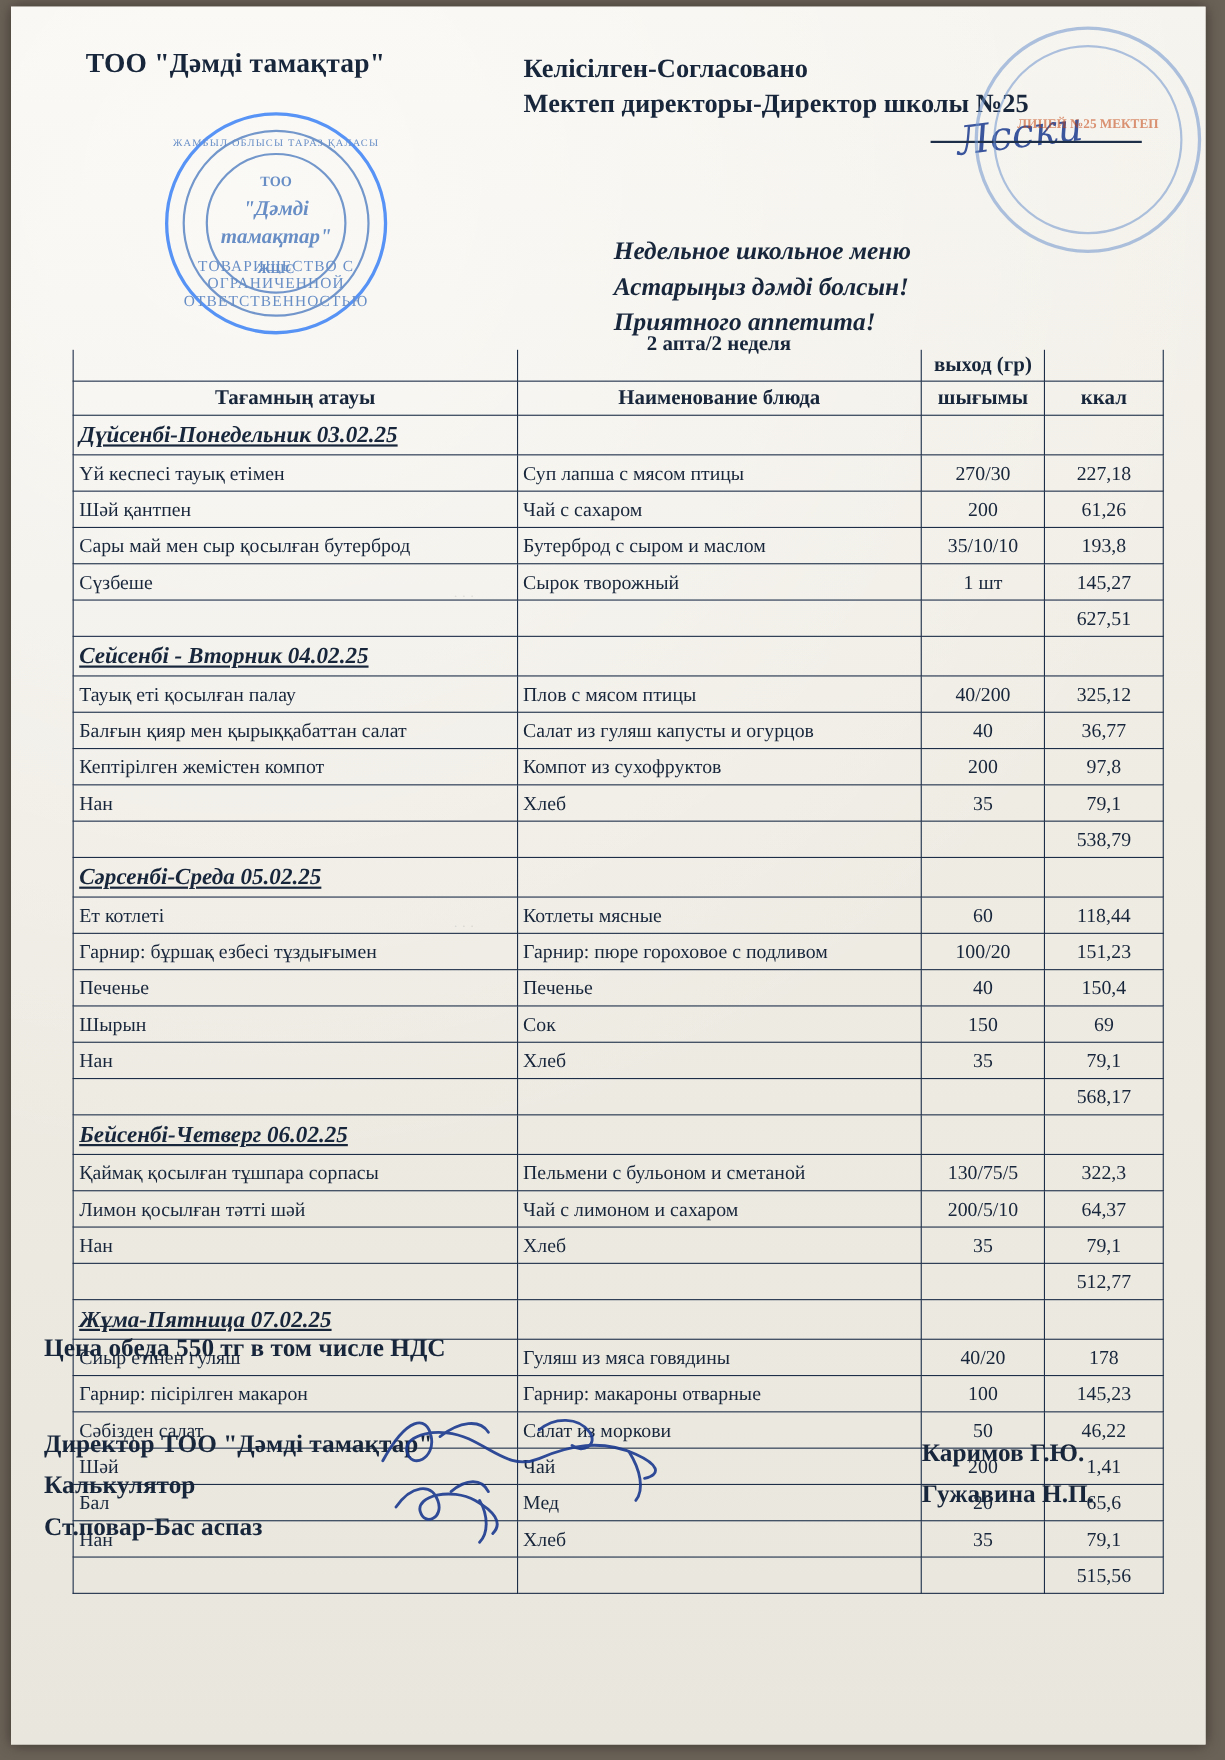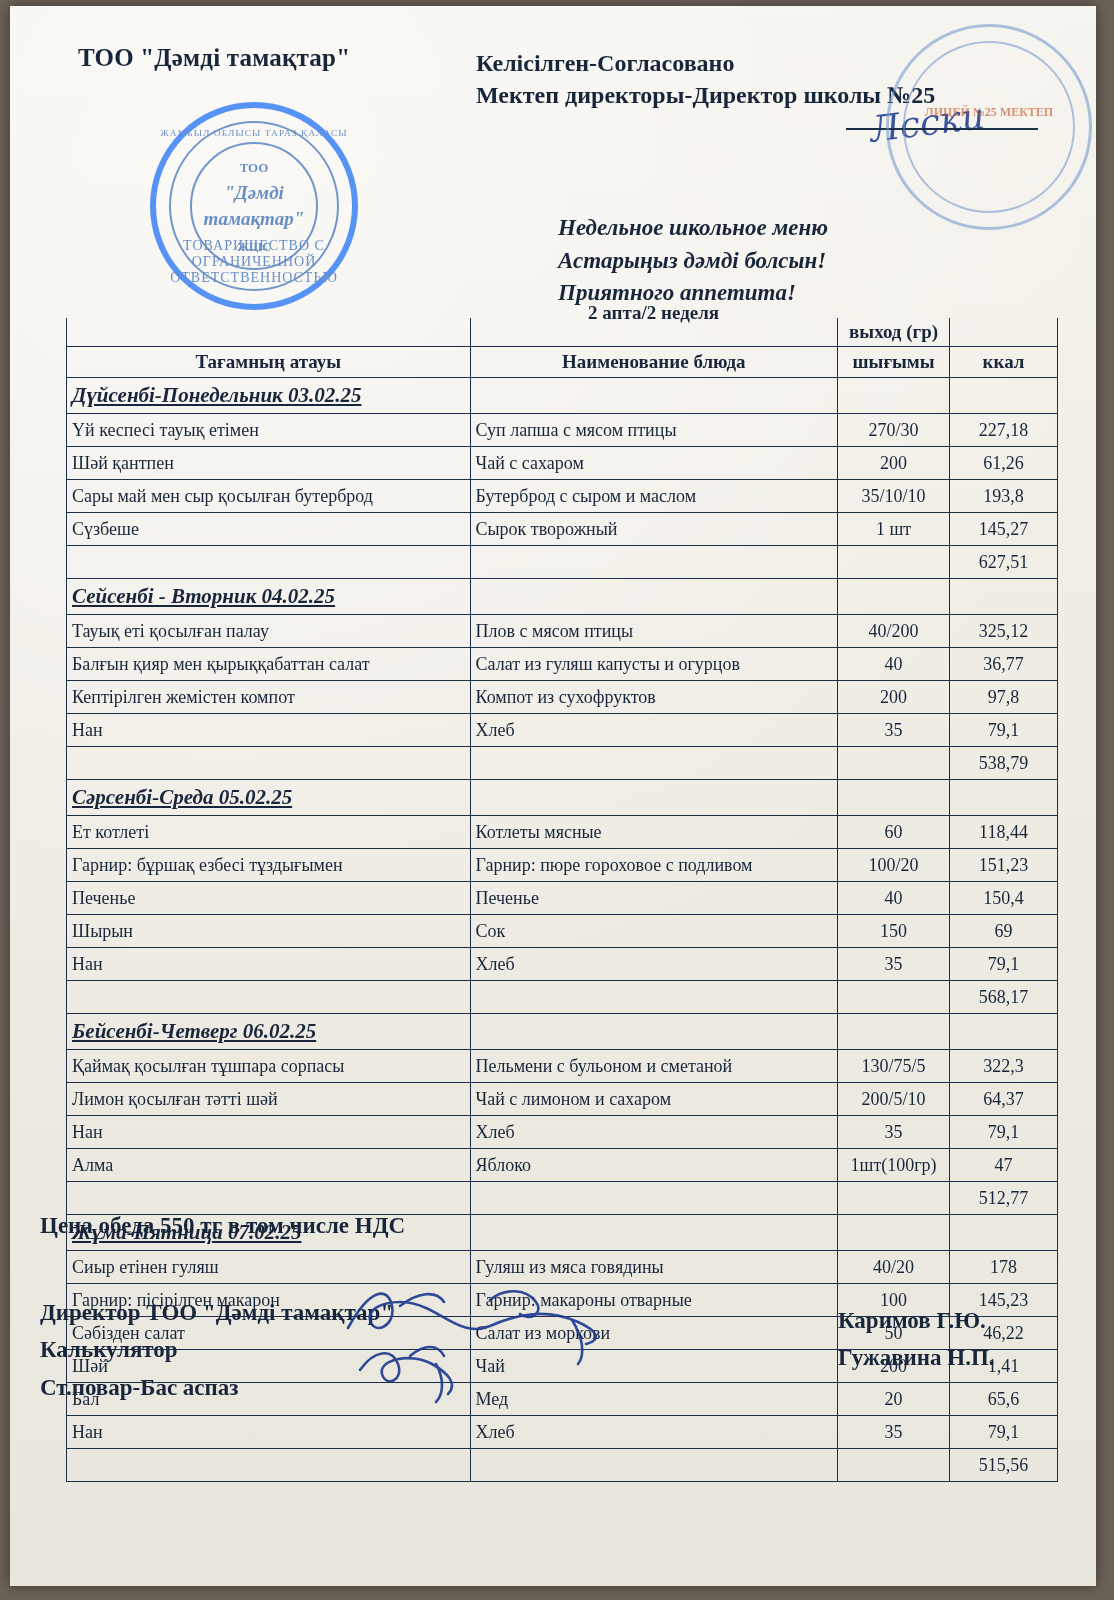--- a/index.html
+++ b/index.html
@@ -85,21 +85,21 @@
   .stamp {
     position: absolute;
     border-radius: 50%;
     pointer-events: none;
   }
   .stamp-left {
     left: 140px;
     top: 96px;
     width: 196px;
     height: 196px;
-    border: 6px solid #3b82f6;
+    border: 3px solid #3b82f6;
     color: #4f7cbe;
     opacity: 0.85;
   }
   .stamp-left .ring2 {
     position: absolute;
     inset: 13px;
     border: 2px solid #5b86c4;
     border-radius: 50%;
   }
   .stamp-left .ring3 {
@@ -492,26 +492,20 @@
             <td class="ru-cell">Чай с лимоном и сахаром</td>
             <td class="out-cell">200/5/10</td>
             <td class="kcal-cell">64,37</td>
           </tr>
           <tr class="item">
             <td class="kz-cell">Нан</td>
             <td class="ru-cell">Хлеб</td>
             <td class="out-cell">35</td>
             <td class="kcal-cell">79,1</td>
           </tr>
-          <tr class="item">
-            <td class="kz-cell">Алма</td>
-            <td class="ru-cell">Яблоко</td>
-            <td class="out-cell">1шт(100гр)</td>
-            <td class="kcal-cell">47</td>
-          </tr>
           <tr class="total">
             <td></td>
             <td></td>
             <td></td>
             <td class="total-kcal">512,77</td>
           </tr>
           <tr class="day">
             <td class="day-name">Жұма-Пятница 07.02.25</td>
             <td></td>
             <td></td>

